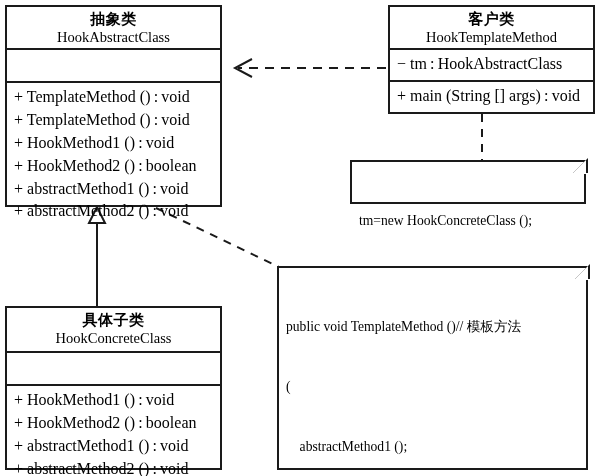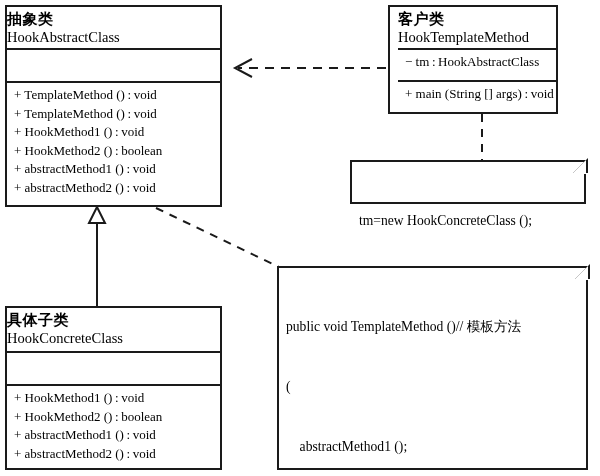--- a/index.html
+++ b/index.html
@@ -23,39 +23,39 @@
     box-sizing: border-box;
   }
   .compartment {
     box-sizing: border-box;
     overflow: hidden;
   }
   .compartment.divided {
     border-bottom: 2px solid #1a1a1a;
   }
   .class-header {
-    text-align: left;
+    text-align: center;
     padding-top: 4px;
     line-height: 1.18;
   }
   .cn-cn {
     font-size: 15px;
     font-weight: bold;
     display: block;
     letter-spacing: 0.5px;
   }
   .cn-en {
     font-size: 14.5px;
     display: block;
   }
   .member-list {
     padding: 3px 7px 3px 7px;
   }
   .member {
-    font-size: 13px;
+    font-size: 16px;
     line-height: 1.43;
     white-space: nowrap;
   }
   .empty-compartment {
     height: 100%;
   }
   
   .uml-note {
     position: absolute;
     background: #ffffff;
@@ -135,21 +135,21 @@
     <div class="compartment member-list">
       <div class="member">+ TemplateMethod () : void</div>
       <div class="member">+ TemplateMethod () : void</div>
       <div class="member">+ HookMethod1 () : void</div>
       <div class="member">+ HookMethod2 () : boolean</div>
       <div class="member">+ abstractMethod1 () : void</div>
       <div class="member">+ abstractMethod2 () : void</div>
     </div>
   </div>
 
-  <div class="uml-class" style="left:388px; top:5px; width:170px; height:109px;padding-left:8px;">
+  <div class="uml-class" style="left:388px; top:5px; width:207px; height:109px;">
     <div class="compartment divided class-header" style="height:43px;">
       <span class="cn-cn">客户类</span>
       <span class="cn-en">HookTemplateMethod</span>
     </div>
     <div class="compartment divided member-list" style="height:32px;">
       <div class="member">− tm : HookAbstractClass</div>
     </div>
     <div class="compartment member-list">
       <div class="member">+ main (String [] args) : void</div>
     </div>

